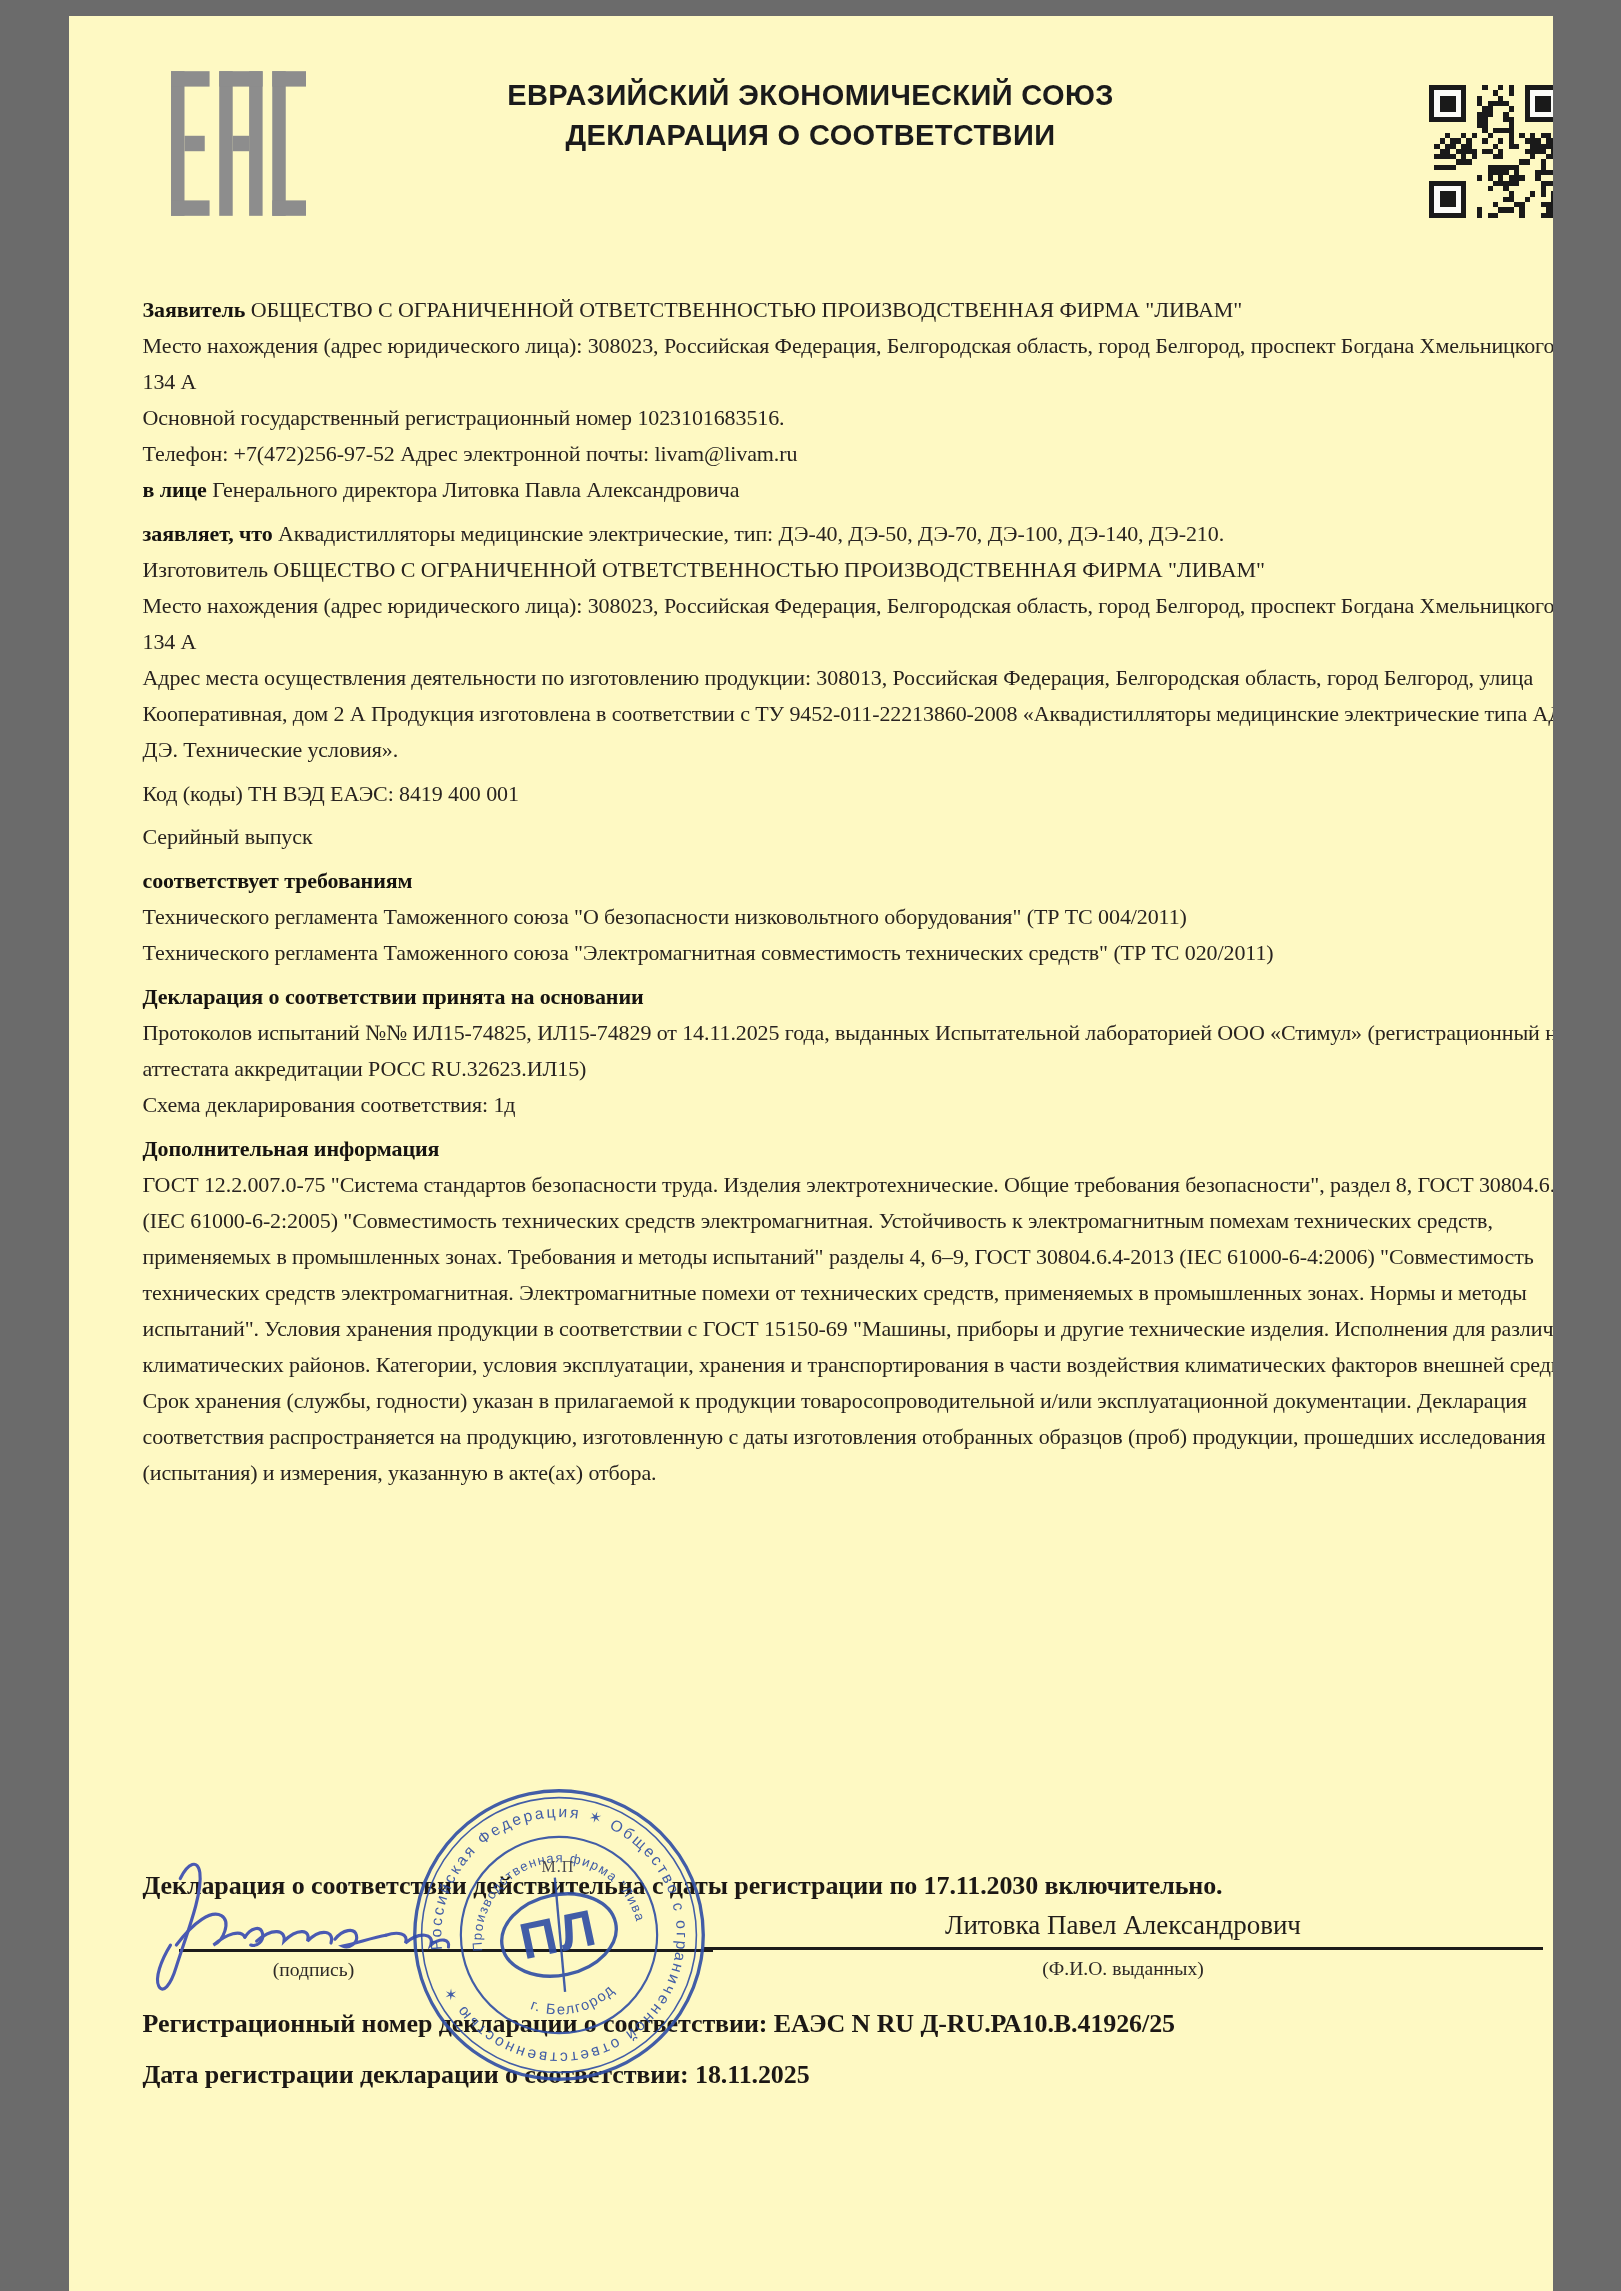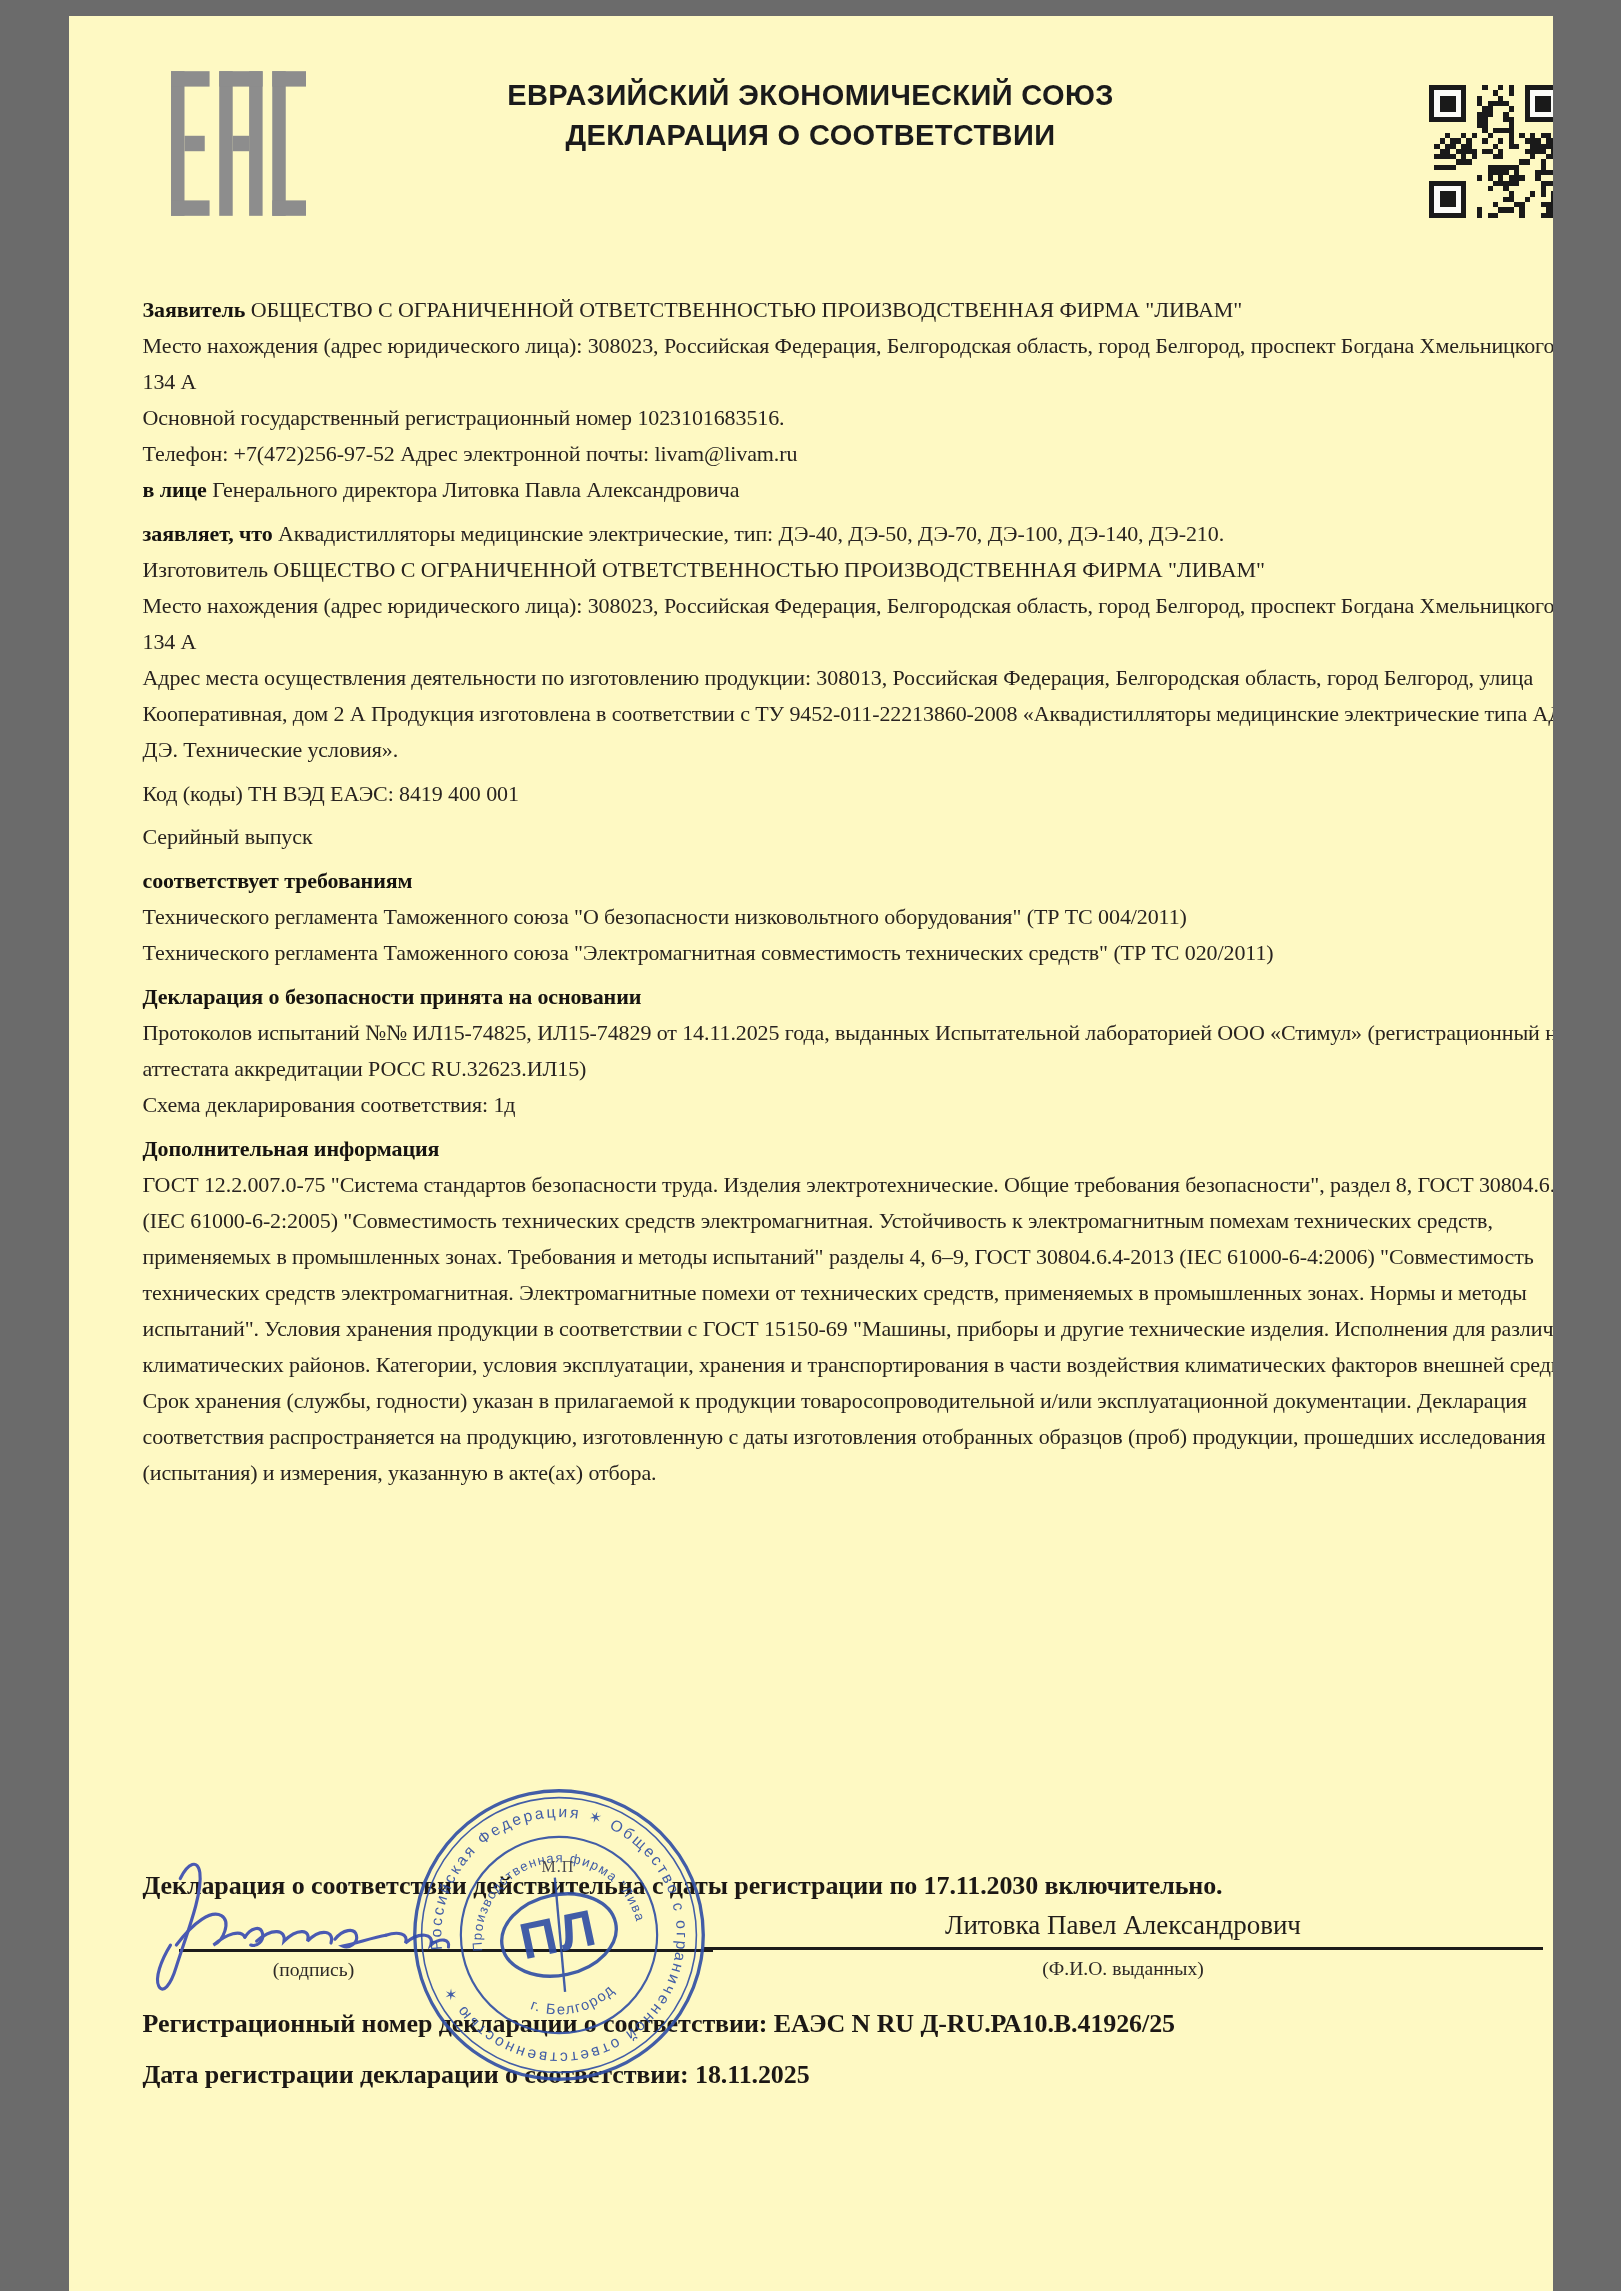--- a/index.html
+++ b/index.html
@@ -261,21 +261,21 @@
       <p class="para"><b>в лице </b><span>Генерального директора Литовка Павла Александровича</span></p>
       <p class="para gap"><b>заявляет, что </b><span>Аквадистилляторы медицинские электрические, тип: ДЭ-40, ДЭ-50, ДЭ-70, ДЭ-100, ДЭ-140, ДЭ-210.</span></p>
       <p class="para"><span>Изготовитель ОБЩЕСТВО С ОГРАНИЧЕННОЙ ОТВЕТСТВЕННОСТЬЮ ПРОИЗВОДСТВЕННАЯ ФИРМА "ЛИВАМ"</span></p>
       <p class="para"><span>Место нахождения (адрес юридического лица): 308023, Российская Федерация, Белгородская область, город Белгород, проспект Богдана Хмельницкого, дом 134 А</span></p>
       <p class="para"><span>Адрес места осуществления деятельности по изготовлению продукции: 308013, Российская Федерация, Белгородская область, город Белгород, улица Кооперативная, дом 2 А Продукция изготовлена в соответствии с ТУ 9452-011-22213860-2008 «Аквадистилляторы медицинские электрические типа АДЭ и ДЭ. Технические условия».</span></p>
       <p class="para gap"><span>Код (коды) ТН ВЭД ЕАЭС: 8419 400 001</span></p>
       <p class="para gap"><span>Серийный выпуск</span></p>
       <p class="para gap"><b>соответствует требованиям</b></p>
       <p class="para"><span>Технического регламента Таможенного союза "О безопасности низковольтного оборудования" (ТР ТС 004/2011)</span></p>
       <p class="para"><span>Технического регламента Таможенного союза "Электромагнитная совместимость технических средств" (ТР ТС 020/2011)</span></p>
-      <p class="para gap"><b>Декларация о безопасности принята на основании</b></p>
+      <p class="para gap"><b>Декларация о соответствии принята на основании</b></p>
       <p class="para"><span>Протоколов испытаний №№ ИЛ15-74825, ИЛ15-74829 от 14.11.2025 года, выданных Испытательной лабораторией ООО «Стимул» (регистрационный номер аттестата аккредитации РОСС RU.32623.ИЛ15)</span></p>
       <p class="para"><span>Схема декларирования соответствия: 1д</span></p>
       <p class="para gap"><b>Дополнительная информация</b></p>
       <p class="para"><span>ГОСТ 12.2.007.0-75 "Система стандартов безопасности труда. Изделия электротехнические. Общие требования безопасности", раздел 8, ГОСТ 30804.6.2-2013 (IEC 61000-6-2:2005) "Совместимость технических средств электромагнитная. Устойчивость к электромагнитным помехам технических средств, применяемых в промышленных зонах. Требования и методы испытаний" разделы 4, 6–9, ГОСТ 30804.6.4-2013 (IEC 61000-6-4:2006) "Совместимость технических средств электромагнитная. Электромагнитные помехи от технических средств, применяемых в промышленных зонах. Нормы и методы испытаний". Условия хранения продукции в соответствии с ГОСТ 15150-69 "Машины, приборы и другие технические изделия. Исполнения для различных климатических районов. Категории, условия эксплуатации, хранения и транспортирования в части воздействия климатических факторов внешней среды". Срок хранения (службы, годности) указан в прилагаемой к продукции товаросопроводительной и/или эксплуатационной документации. Декларация соответствия распространяется на продукцию, изготовленную с даты изготовления отобранных образцов (проб) продукции, прошедших исследования (испытания) и измерения, указанную в акте(ах) отбора.</span></p>
     </div>
 
   <div class="validity">Декларация о соответствии действительна с даты регистрации по 17.11.2030 включительно.</div>
 
   <svg class="signature-ink" width="323" height="147" viewBox="0 0 330 150" aria-hidden="true">
     <g fill="none" stroke="#4a5ab2" stroke-width="3.2" stroke-linecap="round">

